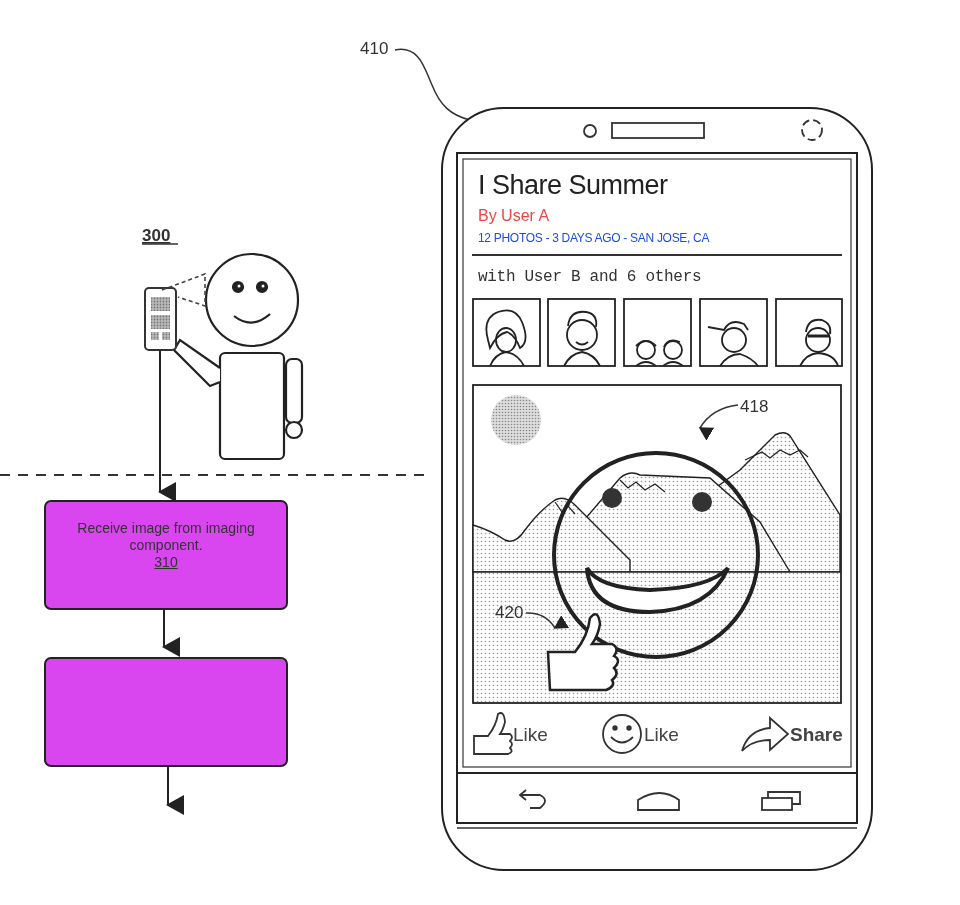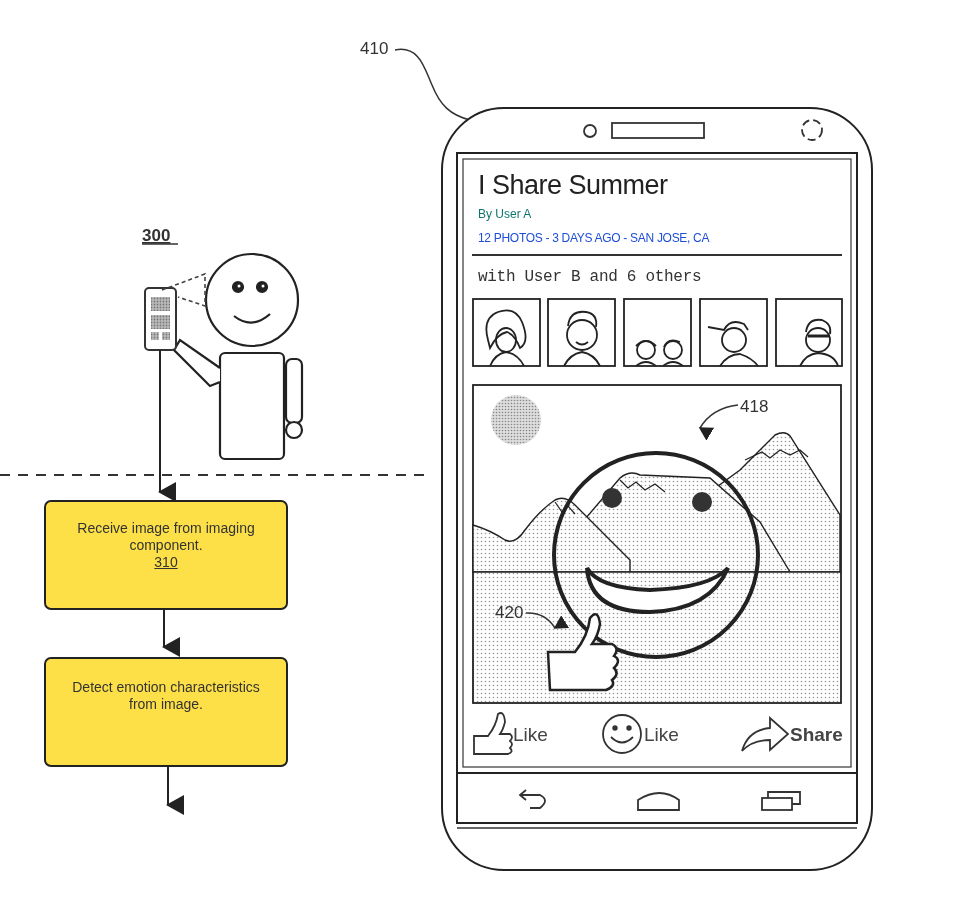--- a/index.html
+++ b/index.html
@@ -1,23 +1,23 @@
 <!DOCTYPE html>
 <html><head>
 <meta charset="utf-8">
 <style>
   html,body{margin:0;padding:0;background:#ffffff;}
   body{width:960px;height:905px;position:relative;overflow:hidden;font-family:"Liberation Sans",sans-serif;color:#222;}
   .abs{position:absolute;}
   svg{position:absolute;left:0;top:0;}
   .lbl{font-family:"Liberation Sans",sans-serif;fill:#333;}
-  .flowbox{position:absolute;border:2px solid #222;border-radius:7px;background:#fde047;text-align:center;font-size:14px;line-height:17px;color:#333;box-sizing:border-box;}
+  .flowbox{position:absolute;border:2px solid #222;border-radius:7px;background:#d946ef;text-align:center;font-size:14px;line-height:17px;color:#333;box-sizing:border-box;}
   .flowbox .ref{text-decoration:underline;display:block;}
   .post-title{position:absolute;left:478px;top:170px;font-size:27px;color:#222;letter-spacing:-0.5px;}
-  .post-author{position:absolute;left:478px;top:207px;font-size:12px;color:#0f766e;}
+  .post-author{position:absolute;left:478px;top:207px;font-size:16px;color:#ef4444;}
   .post-meta{position:absolute;left:478px;top:231px;font-size:12px;color:#1d4ed8;letter-spacing:-0.3px;}
   .post-with{position:absolute;left:478px;top:268px;font-size:16px;color:#333;letter-spacing:-0.3px;font-family:Liberation Mono, monospace;}
   .action{position:absolute;font-size:19px;color:#444;}
 </style>
 </head>
 <body>
 
 <svg width="960" height="905" viewBox="0 0 960 905">
   <defs>
     <pattern id="dots" width="4" height="4" patternUnits="userSpaceOnUse">
@@ -179,21 +179,20 @@
   <text class="lbl" x="360" y="54" font-size="17">410</text>
   <text class="lbl" x="740" y="412" font-size="17">418</text>
   <text class="lbl" x="495" y="618" font-size="17">420</text>
 </svg>
 
 <div class="flowbox" style="left:44px;top:500px;width:244px;height:110px;padding-top:18px;">
   <span style="display:block;padding:0 14px;">Receive image from imaging component.</span>
   <span class="ref">310</span>
 </div>
 <div class="flowbox" style="left:44px;top:657px;width:244px;height:110px;padding-top:20px;">
-  <span style="display:block;padding:0 14px;">Detect emotion characteristics from image.</span>
 </div>
 
 <div class="post-title">I Share Summer</div>
 <div class="post-author">By User A</div>
 <div class="post-meta">12 PHOTOS - 3 DAYS AGO - SAN JOSE, CA</div>
 <div class="post-with">with User B and 6 others</div>
 
 <div class="abs" style="left:470px;top:710px;width:90px;height:48px;">
   <span class="action" style="left:43px;top:14px;">Like</span>
 </div>

